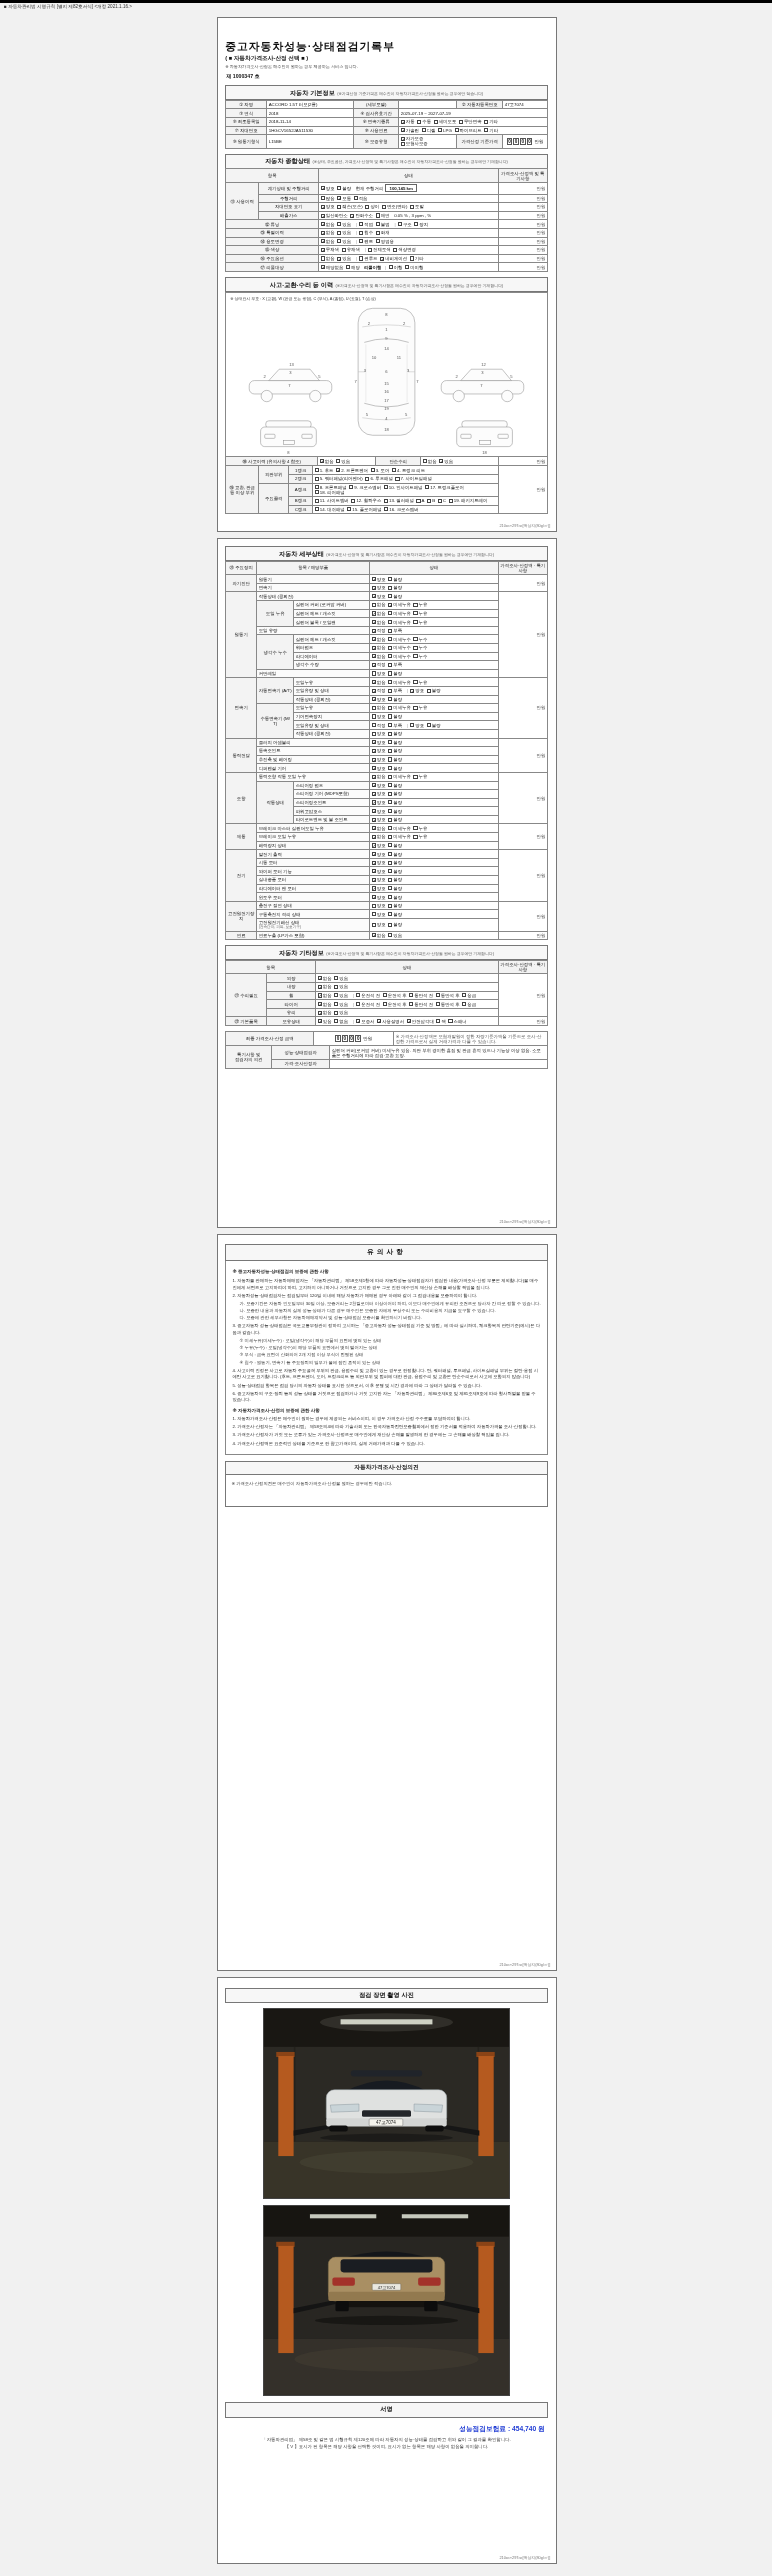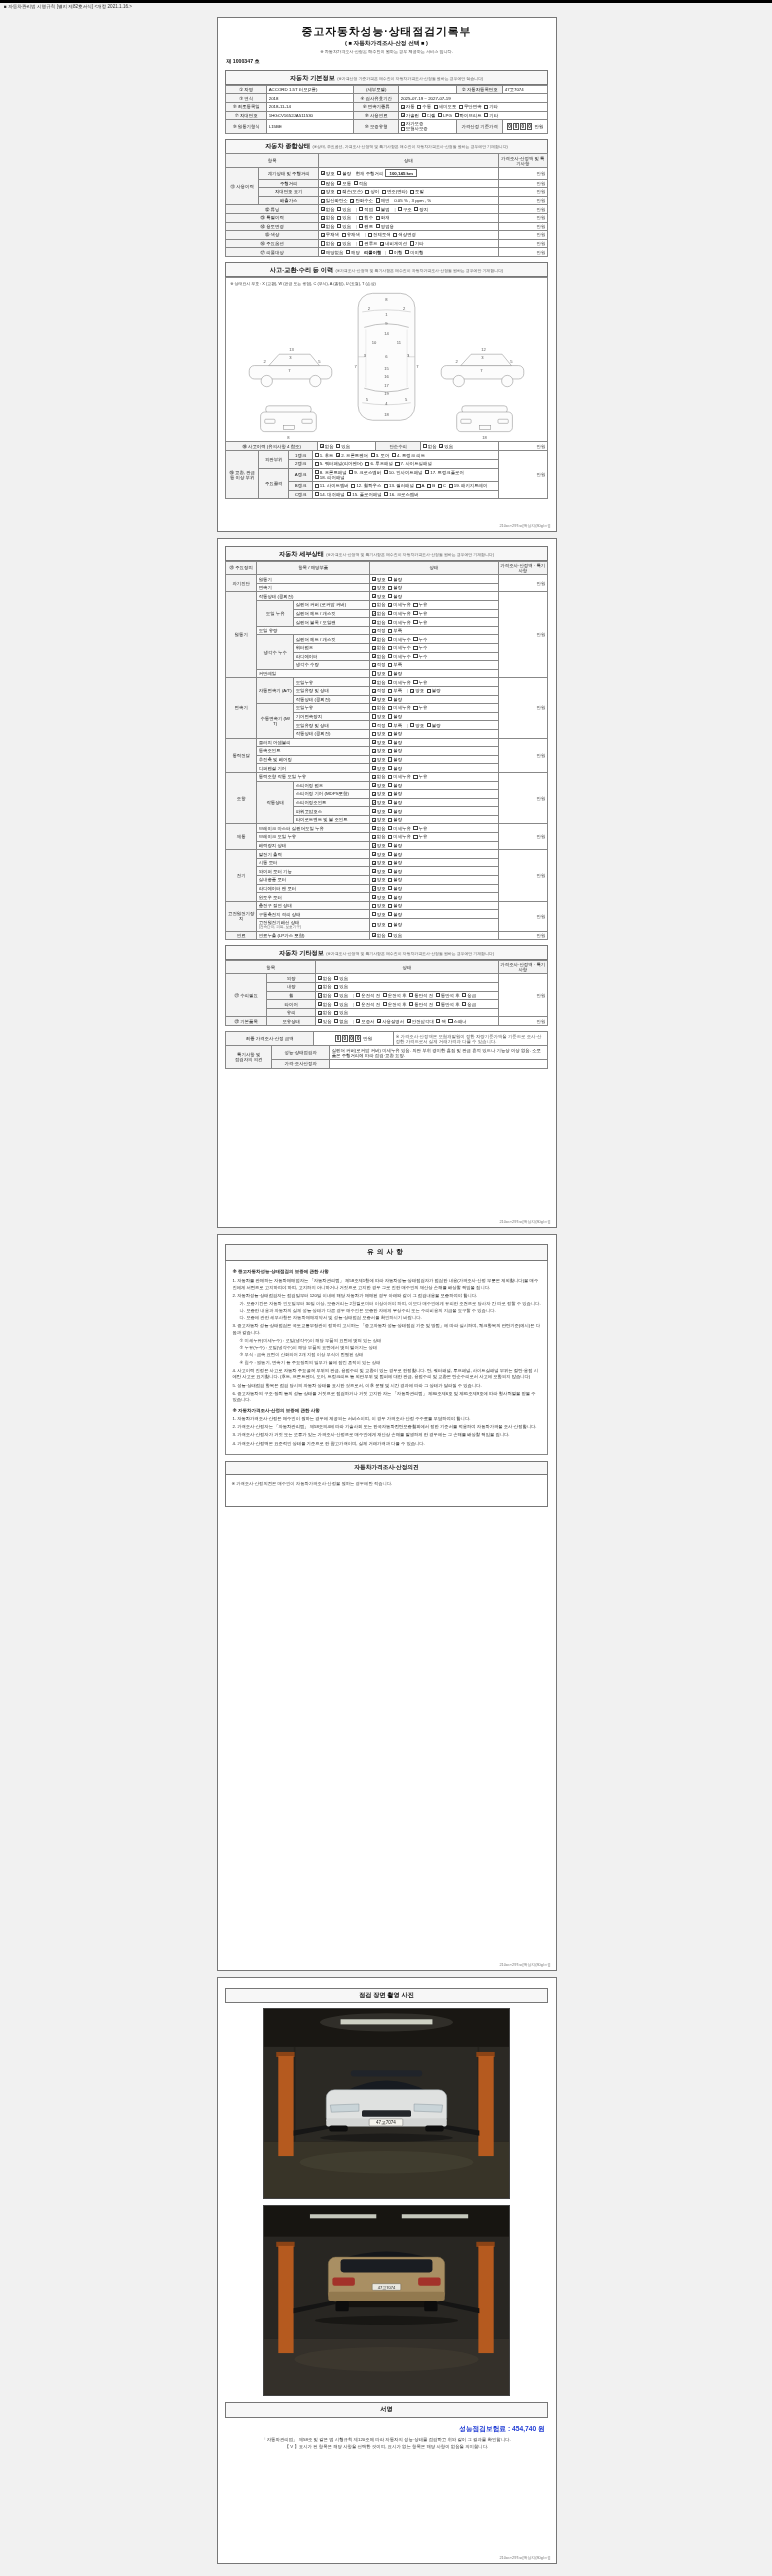--- a/index.html
+++ b/index.html
@@ -5,21 +5,21 @@
 *{box-sizing:border-box;margin:0;padding:0}
 html,body{background:#f1f1f1}
 body{width:773px;font-family:"Liberation Sans","DejaVu Sans",sans-serif;color:#111}
 .top-black{height:2.6px;background:#000}
 .form-ref{font-size:4.6px;color:#333;padding:1.5px 4.1px}
 .sheet{width:340px;margin:6.2px auto 0;background:#fff;border:0.8px solid #777;padding:6.2px 7.7px;position:relative;overflow:hidden}
 #page1{height:515px}
 #page2{height:690px}
 #page3{height:737px}
 #page4{height:587px}
-.doc-head{text-align:center;margin-top:1px}
+.doc-head{margin-top:16px}
 .doc-title{font-size:10.8px;font-weight:bold;letter-spacing:1px}
 .doc-sub{font-size:5.7px;font-weight:bold;margin-top:1px}
 .doc-note{font-size:4.1px;color:#444;margin-top:1px}
 .form-no{font-size:5.2px;font-weight:bold;margin:4.1px 0 1px 1px}
 .sec-head{border:0.5px solid #777;background:#f7f7f7;text-align:center;padding:1.5px 1px;margin-top:5.2px}
 .sec-head b{font-size:6.2px}
 .sec-note{font-size:3.9px;color:#555}
 table.grid{border-collapse:collapse;width:100%;margin-top:-0.5px;table-layout:fixed}
 table.grid td{border:0.5px solid #888;font-size:4.4px;padding:1.3px 1.5px;vertical-align:middle;word-break:break-all}
 td.lbl{background:#f3f3f3;text-align:center}

